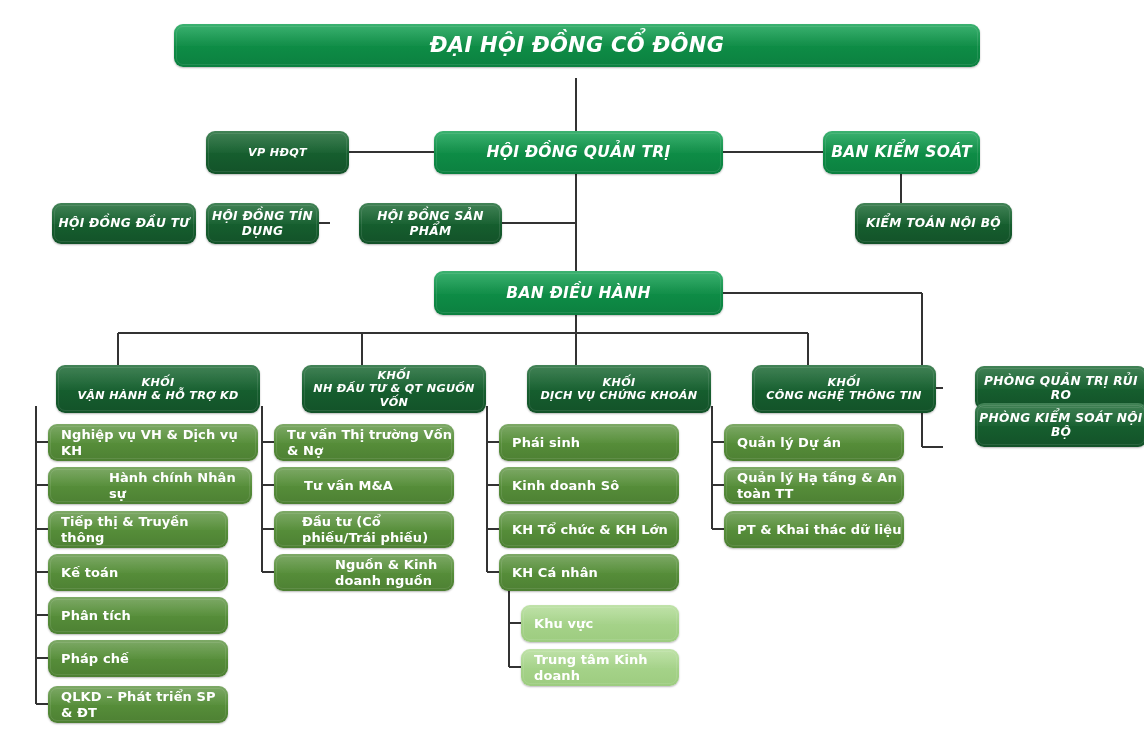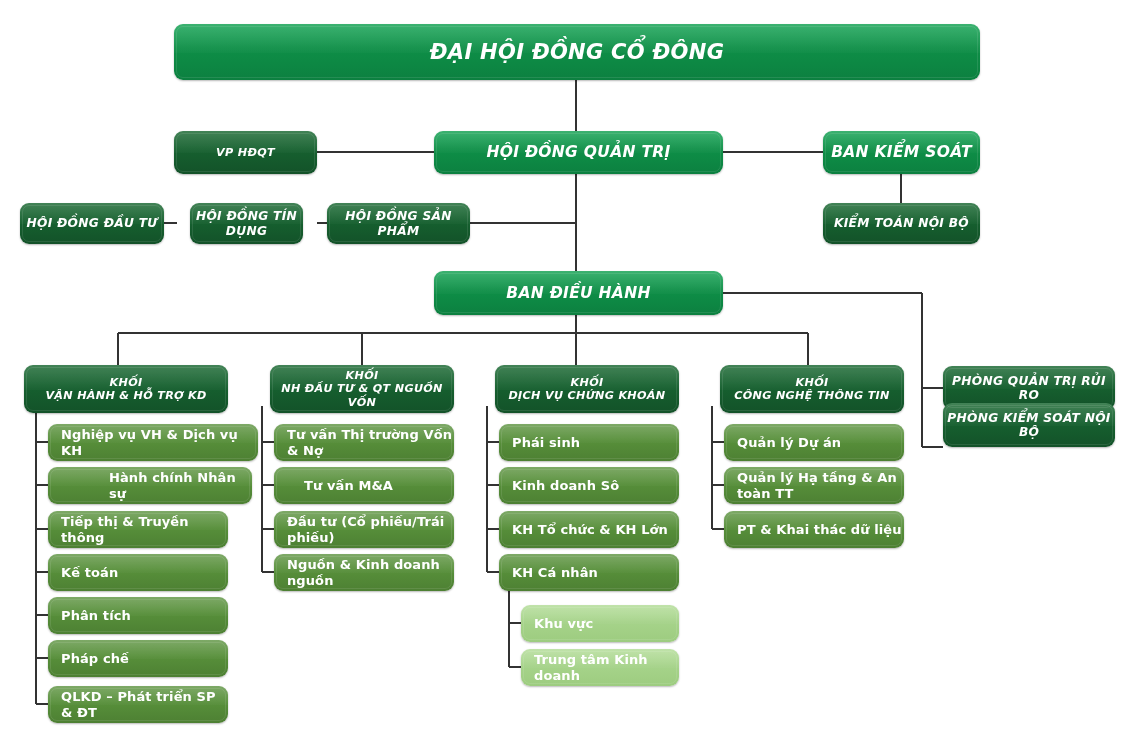--- a/index.html
+++ b/index.html
@@ -61,20 +61,21 @@
     z-index: 1;
     pointer-events: none;
   }
 
   
   .v-bright {
     background: linear-gradient(to bottom, #16a355 0%, #0e8f47 42%, #0c8040 100%);
   }
   .v-dark {
     background: linear-gradient(to bottom, #1e6b36 0%, #16602f 45%, #135229 100%);
+    margin-left: 32px;
   }
   .v-mid {
     background: linear-gradient(to bottom, #65994a 0%, #578f3a 45%, #4d8033 100%);
   }
   .v-light {
     background: linear-gradient(to bottom, #b4dd99 0%, #a6d38a 45%, #9dcc80 100%);
   }
 
   
   .t-head {
@@ -154,41 +155,41 @@
       <path d="M509 623 L521 623"></path>
       <path d="M509 667 L521 667"></path>
 
       <path d="M712 406 L712 529"></path>
       <path d="M712 442 L724 442"></path>
       <path d="M712 485 L724 485"></path>
       <path d="M712 529 L724 529"></path>
     </g>
   </svg>
 
-  <div class="node v-bright" style="left:174px; top:24px; width:806px; height:56px;">
+  <div class="node v-bright" style="left:174px; top:24px; width:806px; height:43px;">
     <div class="inner t-head fs-21">ĐẠI HỘI ĐỒNG CỔ ĐÔNG</div>
   </div>
 
   <div class="node v-dark" style="left:174px; top:131px; width:143px; height:43px;">
     <div class="inner t-head fs-11">VP HĐQT</div>
   </div>
 
   <div class="node v-bright" style="left:434px; top:131px; width:289px; height:43px;">
     <div class="inner t-head fs-16">HỘI ĐỒNG QUẢN TRỊ</div>
   </div>
 
   <div class="node v-bright" style="left:823px; top:131px; width:157px; height:43px;">
     <div class="inner t-head fs-16">BAN KIỂM SOÁT</div>
   </div>
 
   <div class="node v-dark" style="left:20px; top:203px; width:144px; height:41px;">
     <div class="inner t-head fs-12">HỘI ĐỒNG ĐẦU TƯ</div>
   </div>
 
-  <div class="node v-dark" style="left:190px; top:203px; width:113px; height:41px;">
+  <div class="node v-dark" style="left:174px; top:203px; width:113px; height:41px;">
     <div class="inner t-head fs-12">HỘI ĐỒNG TÍN DỤNG</div>
   </div>
 
   <div class="node v-dark" style="left:327px; top:203px; width:143px; height:41px;">
     <div class="inner t-head fs-12">HỘI ĐỒNG SẢN PHẨM</div>
   </div>
 
   <div class="node v-dark" style="left:823px; top:203px; width:157px; height:41px;">
     <div class="inner t-head fs-12">KIỂM TOÁN NỘI BỘ</div>
   </div>
@@ -254,24 +255,24 @@
   <div class="node v-mid" style="left:48px; top:686px; width:180px; height:37px;">
     <div class="inner t-leaf fs-leaf">QLKD – Phát triển SP &amp; ĐT</div>
   </div>
 
   <div class="node v-mid" style="left:274px; top:424px; width:180px; height:37px;">
     <div class="inner t-leaf fs-leaf">Tư vấn Thị trường Vốn &amp; Nợ</div>
   </div>
   <div class="node v-mid" style="left:274px; top:467px; width:180px; height:37px;padding-left:17px;">
     <div class="inner t-leaf fs-leaf">Tư vấn M&amp;A</div>
   </div>
-  <div class="node v-mid" style="left:274px; top:511px; width:180px; height:37px;">
+  <div class="node v-mid" style="left:274px; top:511px; width:180px; height:37px;padding-left:15px;">
     <div class="inner t-leaf fs-leaf">Đầu tư (Cổ phiếu/Trái phiếu)</div>
   </div>
-  <div class="node v-mid" style="left:274px; top:554px; width:180px; height:37px;">
+  <div class="node v-mid" style="left:274px; top:554px; width:180px; height:37px;padding-left:48px;">
     <div class="inner t-leaf fs-leaf">Nguồn &amp; Kinh doanh nguồn</div>
   </div>
 
   <div class="node v-mid" style="left:499px; top:424px; width:180px; height:37px;">
     <div class="inner t-leaf fs-leaf">Phái sinh</div>
   </div>
   <div class="node v-mid" style="left:499px; top:467px; width:180px; height:37px;">
     <div class="inner t-leaf fs-leaf">Kinh doanh Sô</div>
   </div>
   <div class="node v-mid" style="left:499px; top:511px; width:180px; height:37px;">

